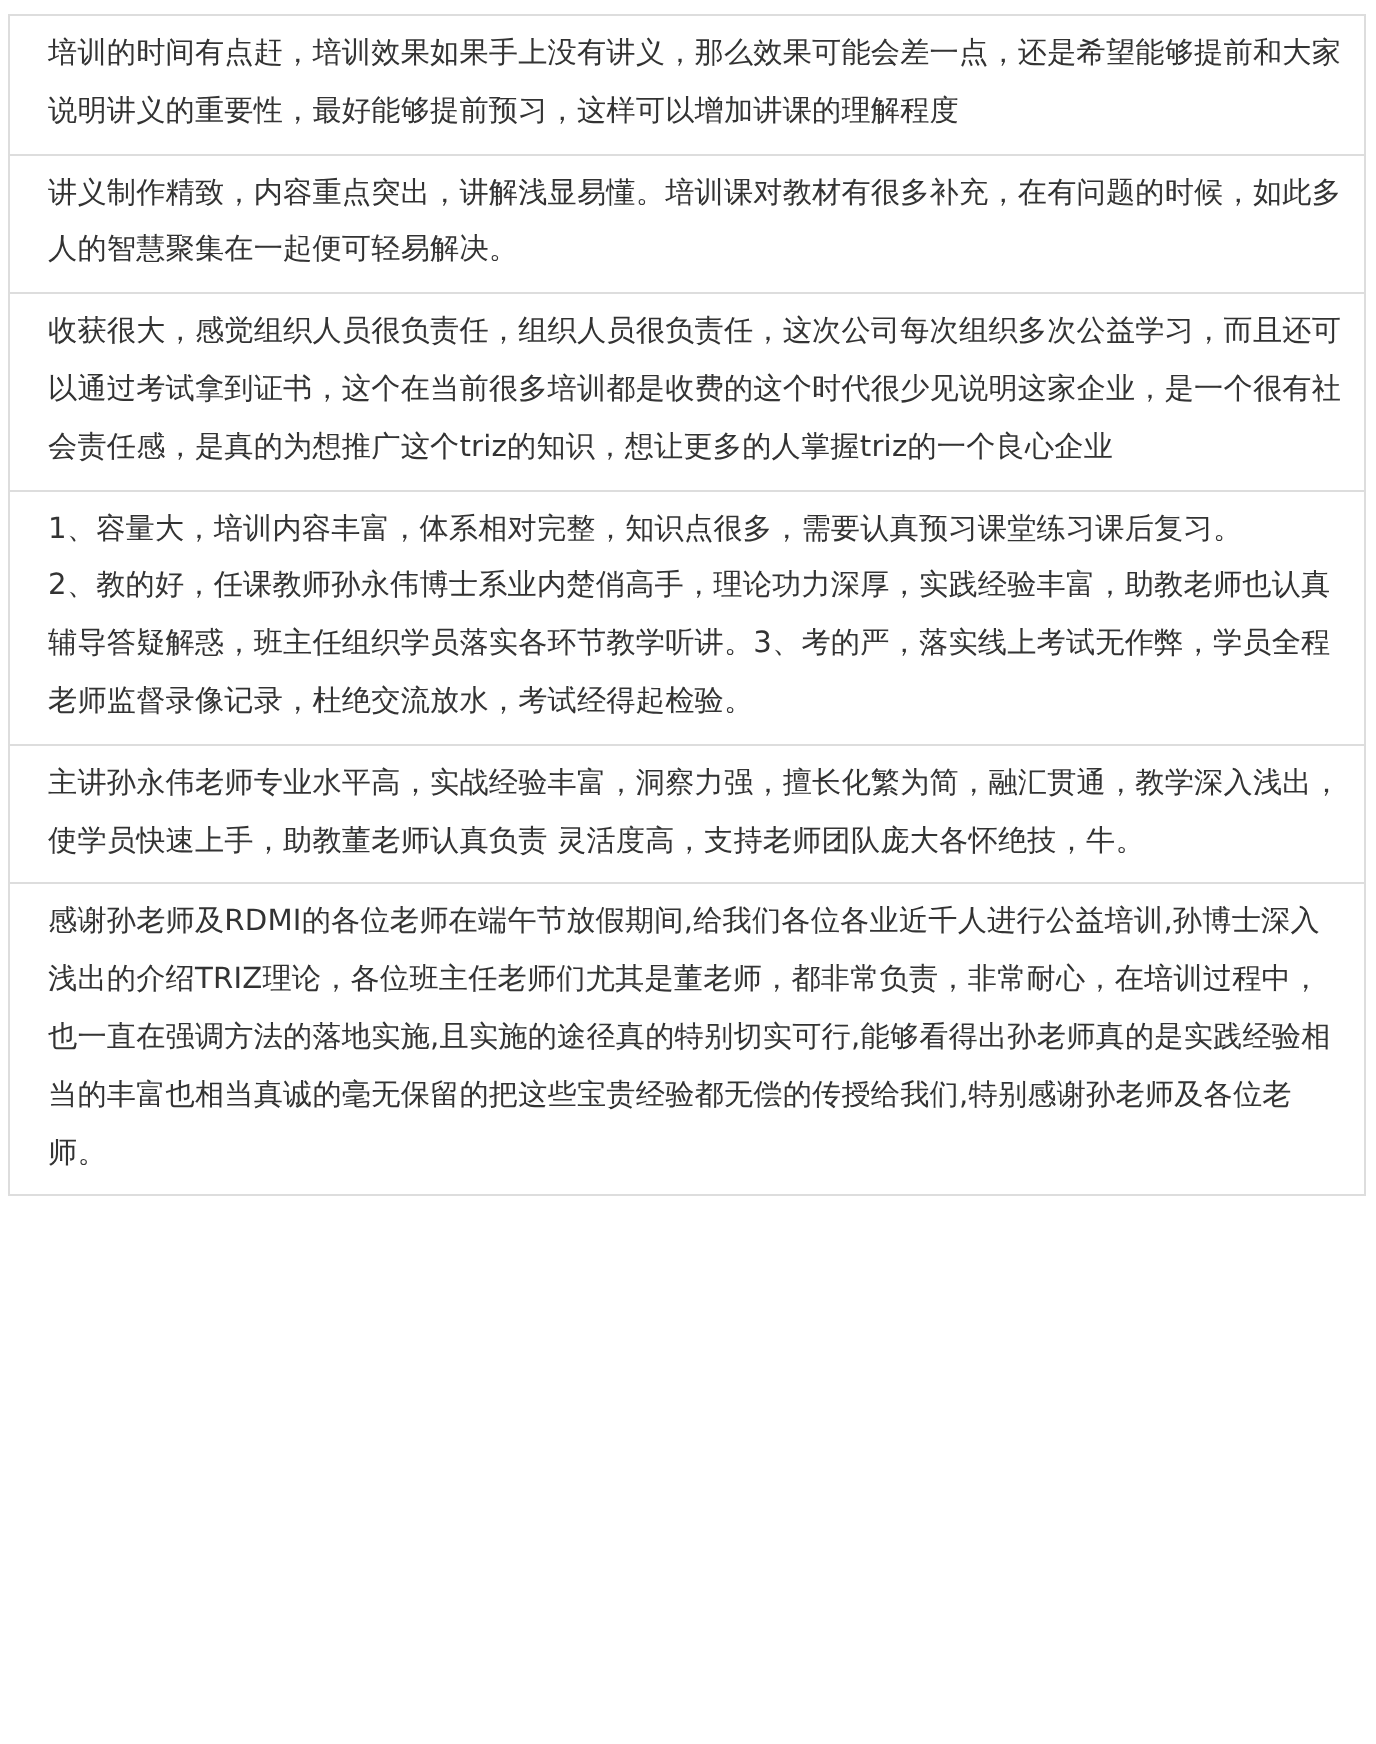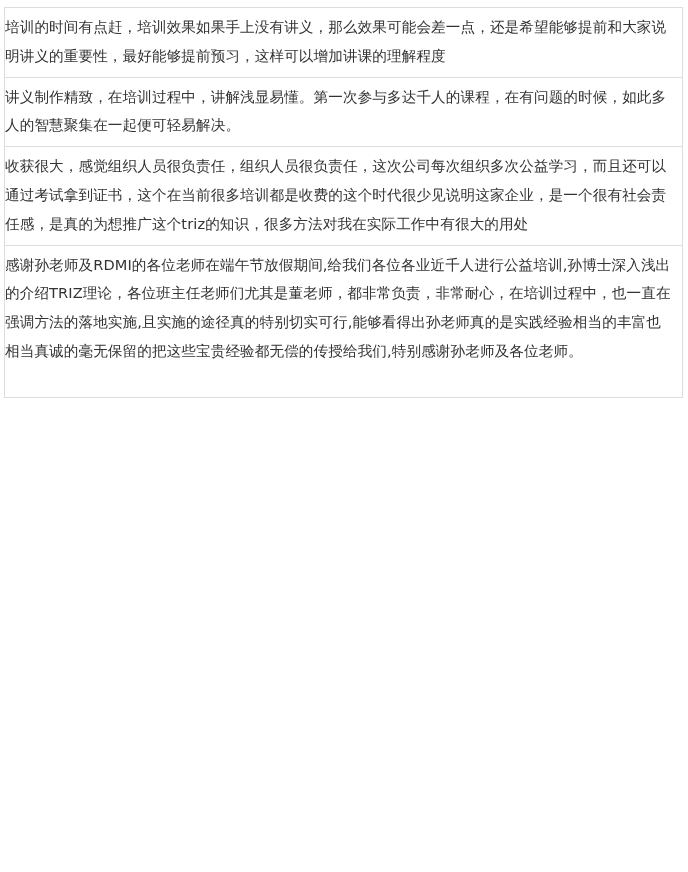--- a/index.html
+++ b/index.html
@@ -18,21 +18,21 @@
   .feedback-table {
     position: absolute;
     left: 4px;
     top: 7px;
     width: 679px;
     border-collapse: collapse;
     table-layout: fixed;
   }
   .feedback-table td {
     border: 1px solid #dddddd;
-    padding: 5px 8px 6px 0;
+    padding: 5px 8px 6px 19px;
     font-size: 14.6px;
     line-height: 28.8px;
     letter-spacing: 0.1px;
     vertical-align: top;
     word-break: break-all;
   }
   .para {
     display: block;
   }
 </style>
@@ -41,26 +41,37 @@
 
 <table class="feedback-table">
   <tbody>
     <tr>
       <td style="height:54px">
         <span class="para">培训的时间有点赶，培训效果如果手上没有讲义，那么效果可能会差一点，还是希望能够提前和大家说明讲义的重要性，最好能够提前预习，这样可以增加讲课的理解程度</span>
       </td>
     </tr>
     <tr>
       <td style="height:53px">
-        <span class="para">讲义制作精致，在培训过程中，讲解浅显易懂。第一次参与多达千人的课程，在有问题的时候，如此多人的智慧聚集在一起便可轻易解决。</span>
+        <span class="para">讲义制作精致，内容重点突出，讲解浅显易懂。培训课对教材有很多补充，在有问题的时候，如此多人的智慧聚集在一起便可轻易解决。</span>
       </td>
     </tr>
     <tr>
       <td style="height:82px">
-        <span class="para">收获很大，感觉组织人员很负责任，组织人员很负责任，这次公司每次组织多次公益学习，而且还可以通过考试拿到证书，这个在当前很多培训都是收费的这个时代很少见说明这家企业，是一个很有社会责任感，是真的为想推广这个triz的知识，很多方法对我在实际工作中有很大的用处</span>
+        <span class="para">收获很大，感觉组织人员很负责任，组织人员很负责任，这次公司每次组织多次公益学习，而且还可以通过考试拿到证书，这个在当前很多培训都是收费的这个时代很少见说明这家企业，是一个很有社会责任感，是真的为想推广这个triz的知识，想让更多的人掌握triz的一个良心企业</span>
+      </td>
+    </tr>
+    <tr>
+      <td style="height:108px">
+        <span class="para">1、容量大，培训内容丰富，体系相对完整，知识点很多，需要认真预习课堂练习课后复习。</span>
+        <span class="para">2、教的好，任课教师孙永伟博士系业内楚俏高手，理论功力深厚，实践经验丰富，助教老师也认真辅导答疑解惑，班主任组织学员落实各环节教学听讲。3、考的严，落实线上考试无作弊，学员全程老师监督录像记录，杜绝交流放水，考试经得起检验。</span>
+      </td>
+    </tr>
+    <tr>
+      <td style="height:51px">
+        <span class="para">主讲孙永伟老师专业水平高，实战经验丰富，洞察力强，擅长化繁为简，融汇贯通，教学深入浅出，使学员快速上手，助教董老师认真负责 灵活度高，支持老师团队庞大各怀绝技，牛。</span>
       </td>
     </tr>
     <tr>
       <td style="height:140px">
         <span class="para">感谢孙老师及RDMI的各位老师在端午节放假期间,给我们各位各业近千人进行公益培训,孙博士深入浅出的介绍TRIZ理论，各位班主任老师们尤其是董老师，都非常负责，非常耐心，在培训过程中，也一直在强调方法的落地实施,且实施的途径真的特别切实可行,能够看得出孙老师真的是实践经验相当的丰富也相当真诚的毫无保留的把这些宝贵经验都无偿的传授给我们,特别感谢孙老师及各位老师。</span>
       </td>
     </tr>
   </tbody>
 </table>
 

